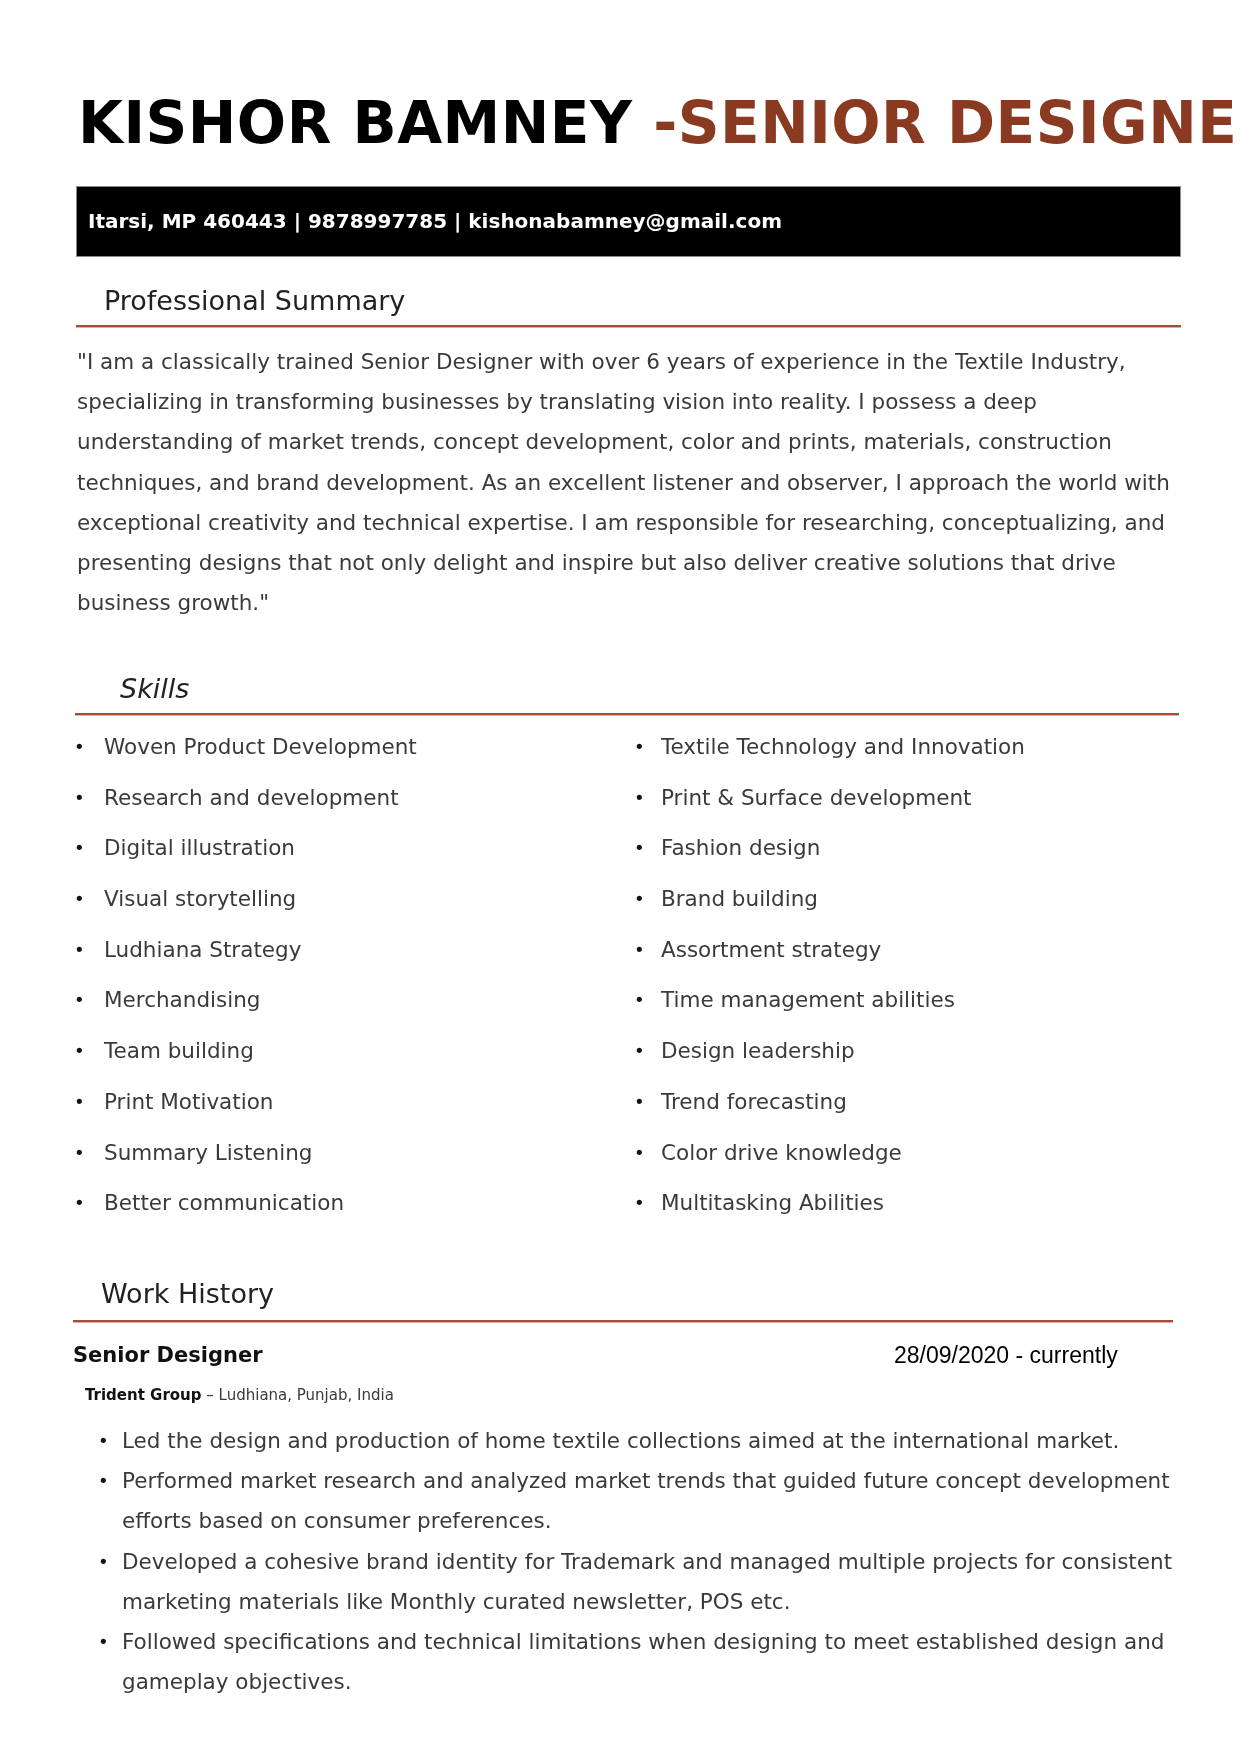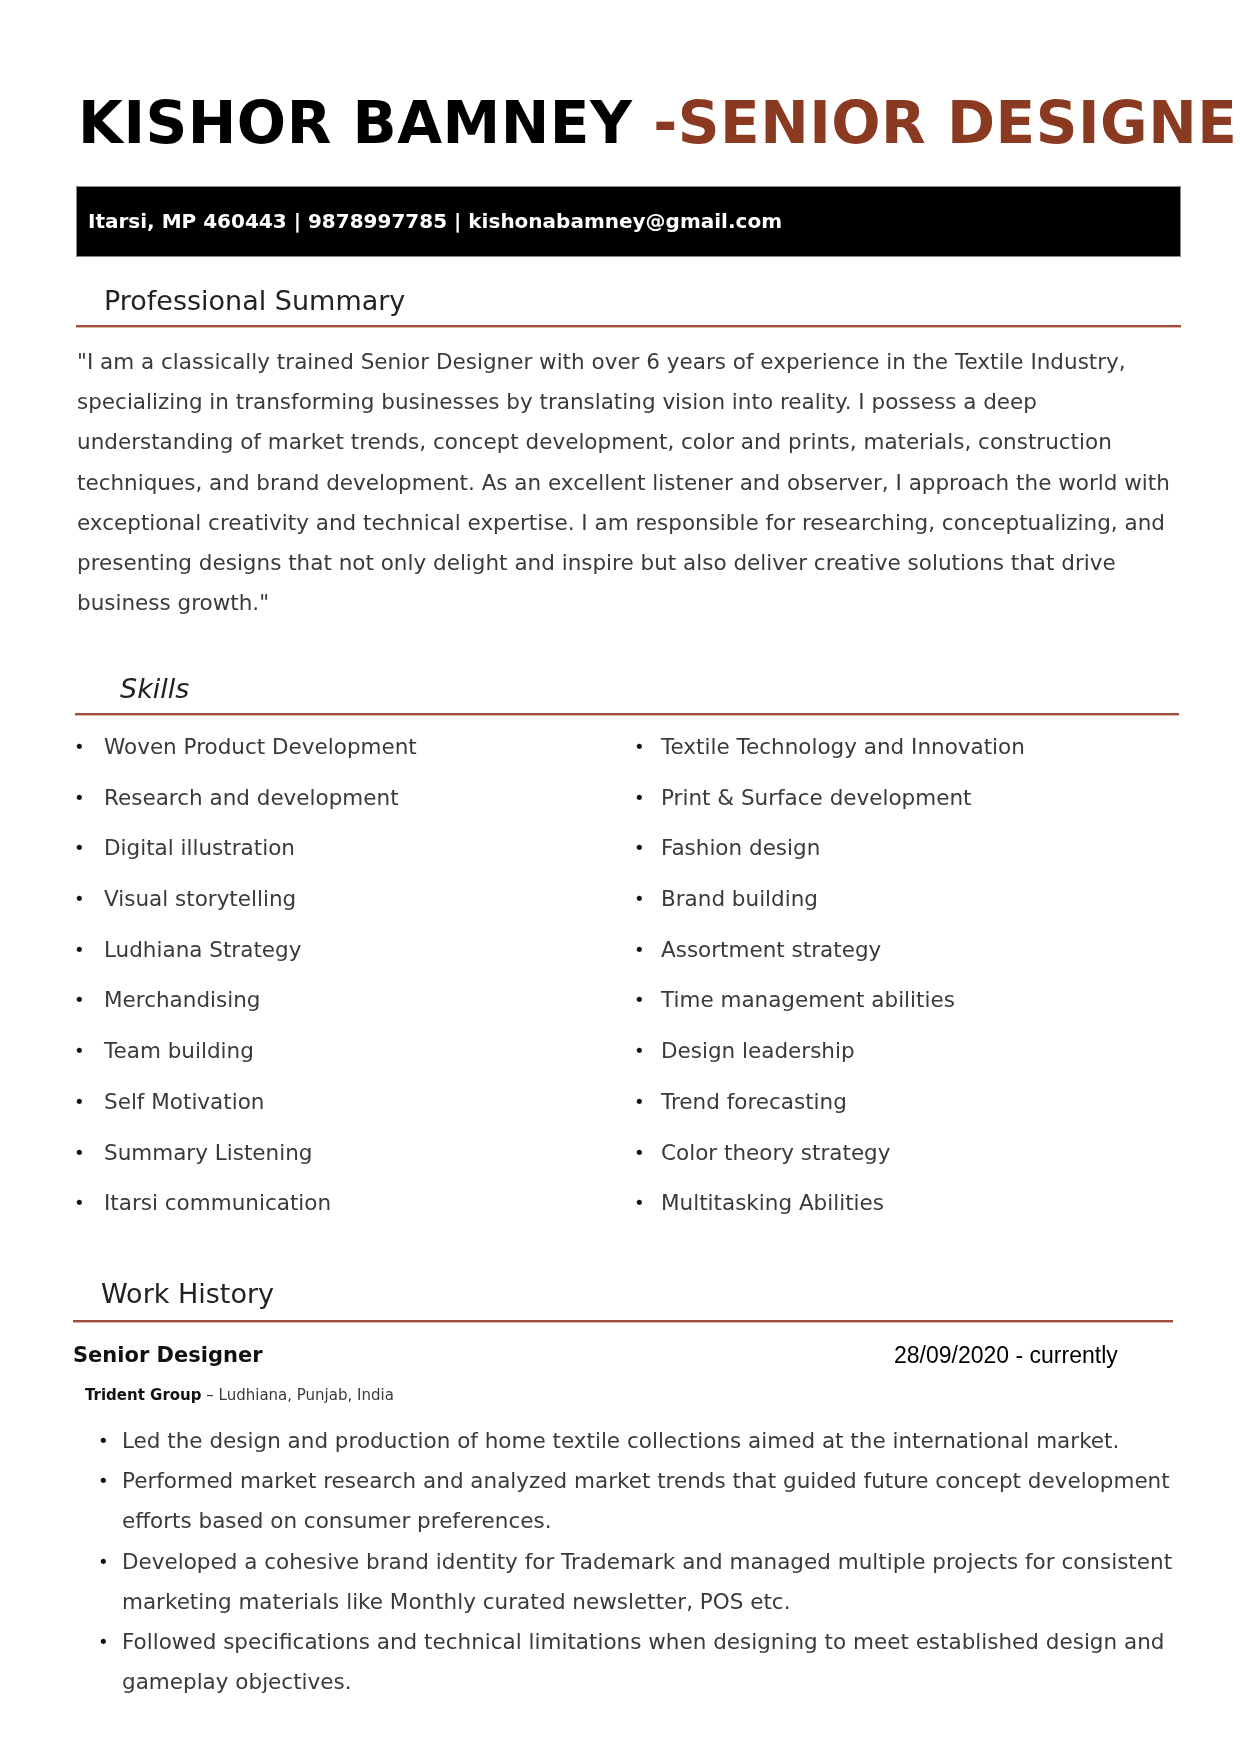--- a/index.html
+++ b/index.html
@@ -205,29 +205,29 @@
   <li>
       <span class="bullet">•</span>
       <span class="skill-text">Merchandising</span>
     </li>
   <li>
       <span class="bullet">•</span>
       <span class="skill-text">Team building</span>
     </li>
   <li>
       <span class="bullet">•</span>
-      <span class="skill-text">Self Motivation</span>
+      <span class="skill-text">Print Motivation</span>
     </li>
   <li>
       <span class="bullet">•</span>
       <span class="skill-text">Summary Listening</span>
     </li>
   <li>
       <span class="bullet">•</span>
-      <span class="skill-text">Itarsi communication</span>
+      <span class="skill-text">Better communication</span>
     </li>
 </ul>
 
 <ul class="abs skills-col skills-right">
   <li>
       <span class="bullet">•</span>
       <span class="skill-text">Textile Technology and Innovation</span>
     </li>
   <li>
       <span class="bullet">•</span>
@@ -252,21 +252,21 @@
   <li>
       <span class="bullet">•</span>
       <span class="skill-text">Design leadership</span>
     </li>
   <li>
       <span class="bullet">•</span>
       <span class="skill-text">Trend forecasting</span>
     </li>
   <li>
       <span class="bullet">•</span>
-      <span class="skill-text">Color theory strategy</span>
+      <span class="skill-text">Color drive knowledge</span>
     </li>
   <li>
       <span class="bullet">•</span>
       <span class="skill-text">Multitasking Abilities</span>
     </li>
 </ul>
 
 <div class="abs section-title" style="left:73px; top:1278px;">Work History</div>
 <div class="abs section-rule" style="left:73px; top:1320px; width:1100px;"></div>
 

